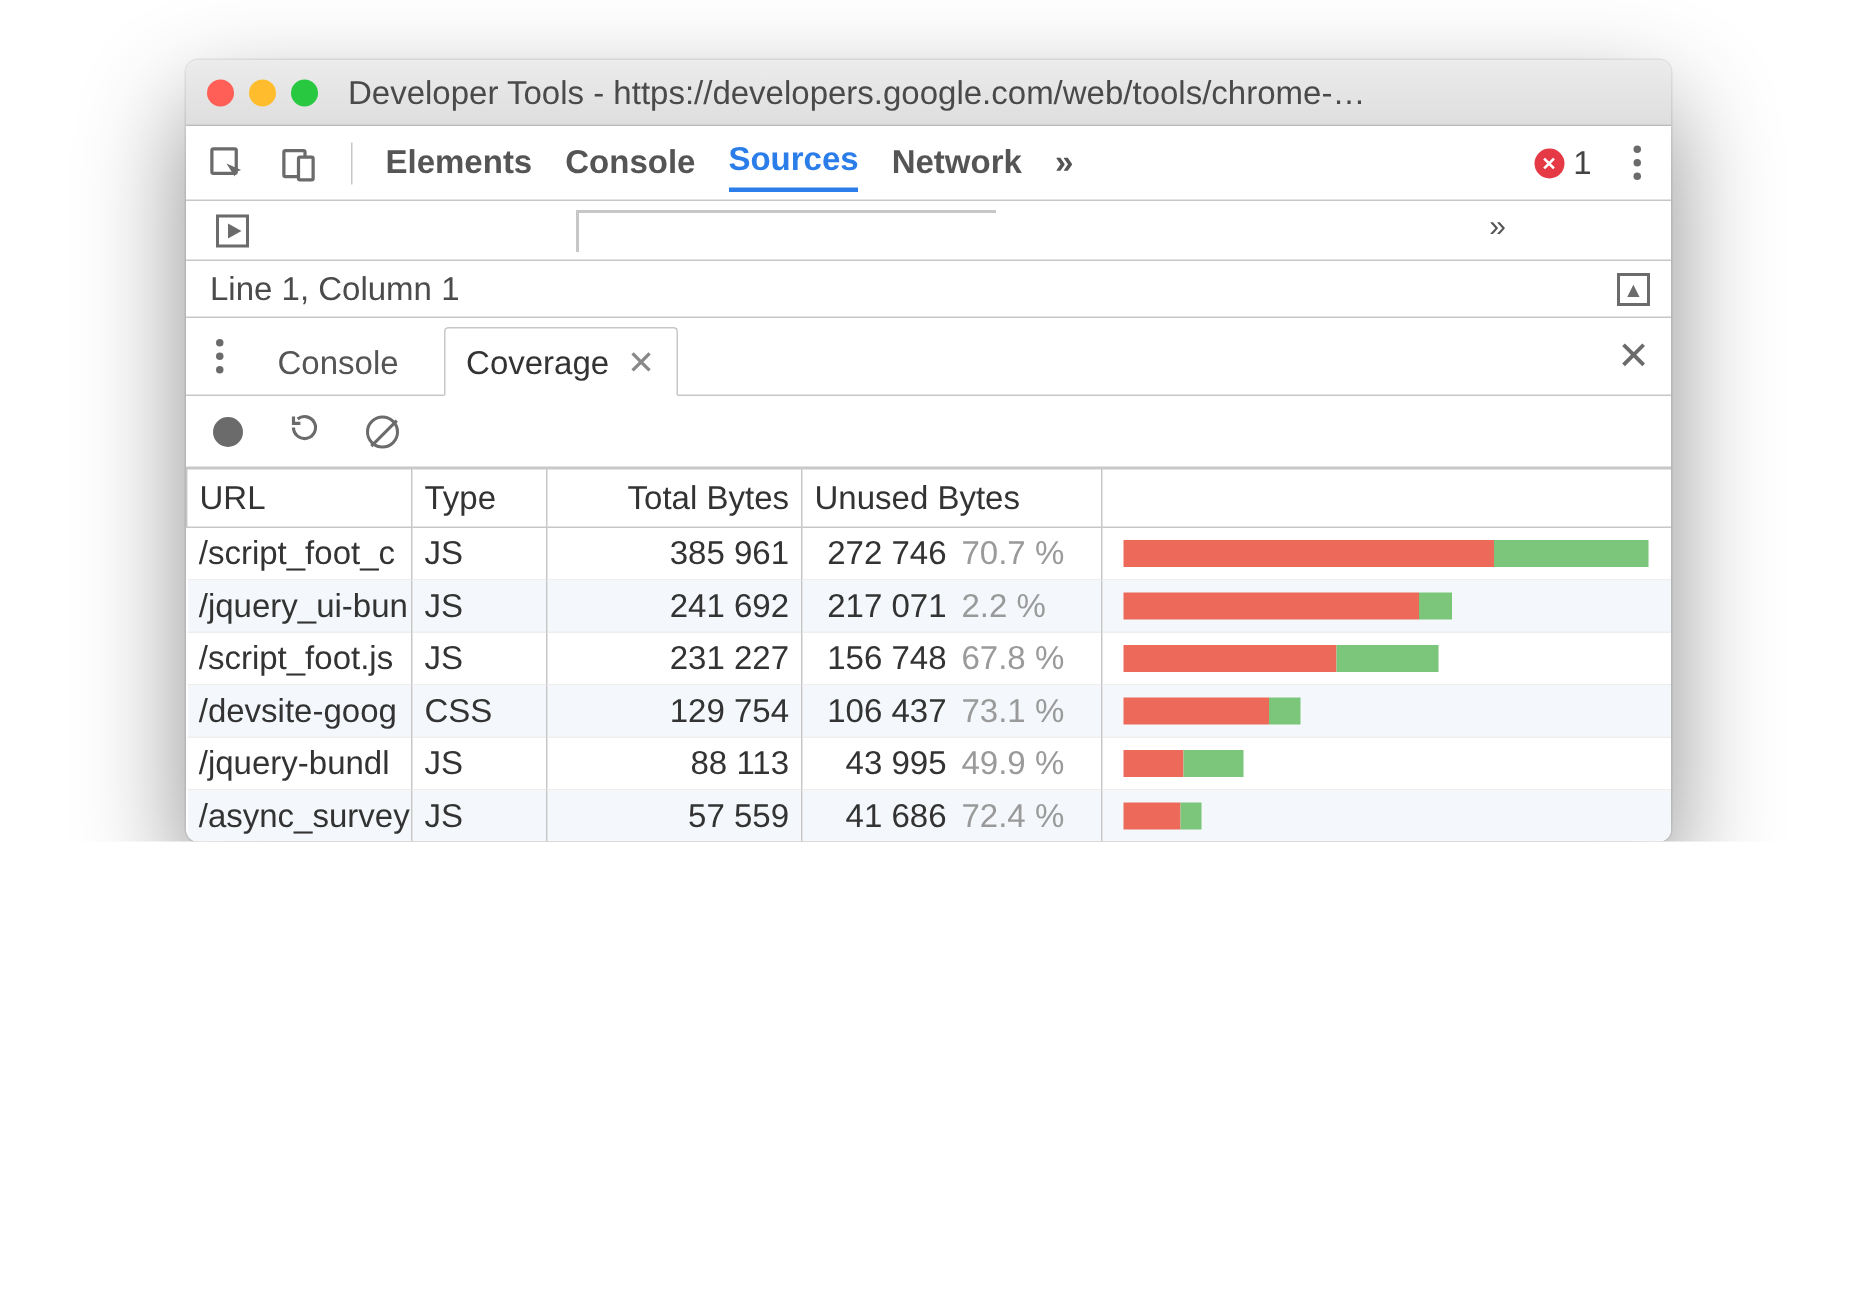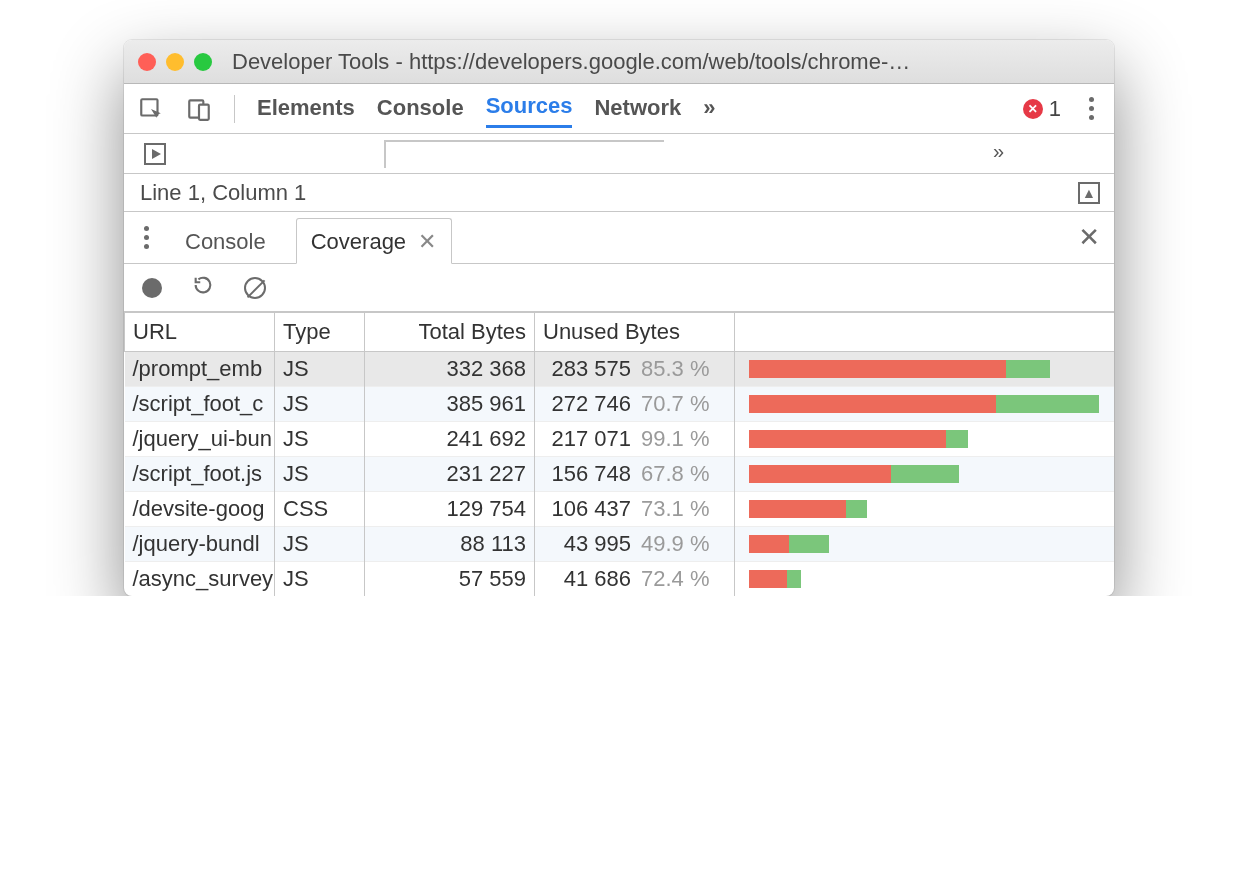--- a/index.html
+++ b/index.html
@@ -282,49 +282,37 @@
     <thead>
       <tr>
         <th class="col-url">URL</th>
         <th class="col-type">Type</th>
         <th class="col-total">Total Bytes</th>
         <th class="col-unused">Unused Bytes</th>
         <th class="col-bar"></th>
       </tr>
     </thead>
     <tbody id="cov-body">
-        <tr class="row selected">
-          <td class="col-url">/prompt_emb</td>
-          <td class="col-type">JS</td>
-          <td class="col-total">332 368</td>
-          <td class="col-unused"><span class="num">283 575</span><span class="pct">85.3 %</span></td>
-          <td class="col-bar">
-            <div class="bar" style="width: 301.4px;">
-              <div class="r" style="width: 257.154px;"></div>
-              <div class="g" style="width: 44.2468px;"></div>
-            </div>
-          </td>
-        </tr>
         <tr class="row">
           <td class="col-url">/script_foot_c</td>
           <td class="col-type">JS</td>
           <td class="col-total">385 961</td>
           <td class="col-unused"><span class="num">272 746</span><span class="pct">70.7 %</span></td>
           <td class="col-bar">
             <div class="bar" style="width: 350px;">
               <div class="r" style="width: 247.334px;"></div>
               <div class="g" style="width: 102.666px;"></div>
             </div>
           </td>
         </tr>
         <tr class="row">
           <td class="col-url">/jquery_ui-bun</td>
           <td class="col-type">JS</td>
           <td class="col-total">241 692</td>
-          <td class="col-unused"><span class="num">217 071</span><span class="pct">99.1 %</span></td>
+          <td class="col-unused"><span class="num">217 071</span><span class="pct">2.2 %</span></td>
           <td class="col-bar">
             <div class="bar" style="width: 219.173px;">
               <div class="r" style="width: 196.846px;"></div>
               <div class="g" style="width: 22.327px;"></div>
             </div>
           </td>
         </tr>
         <tr class="row">
           <td class="col-url">/script_foot.js</td>
           <td class="col-type">JS</td>

